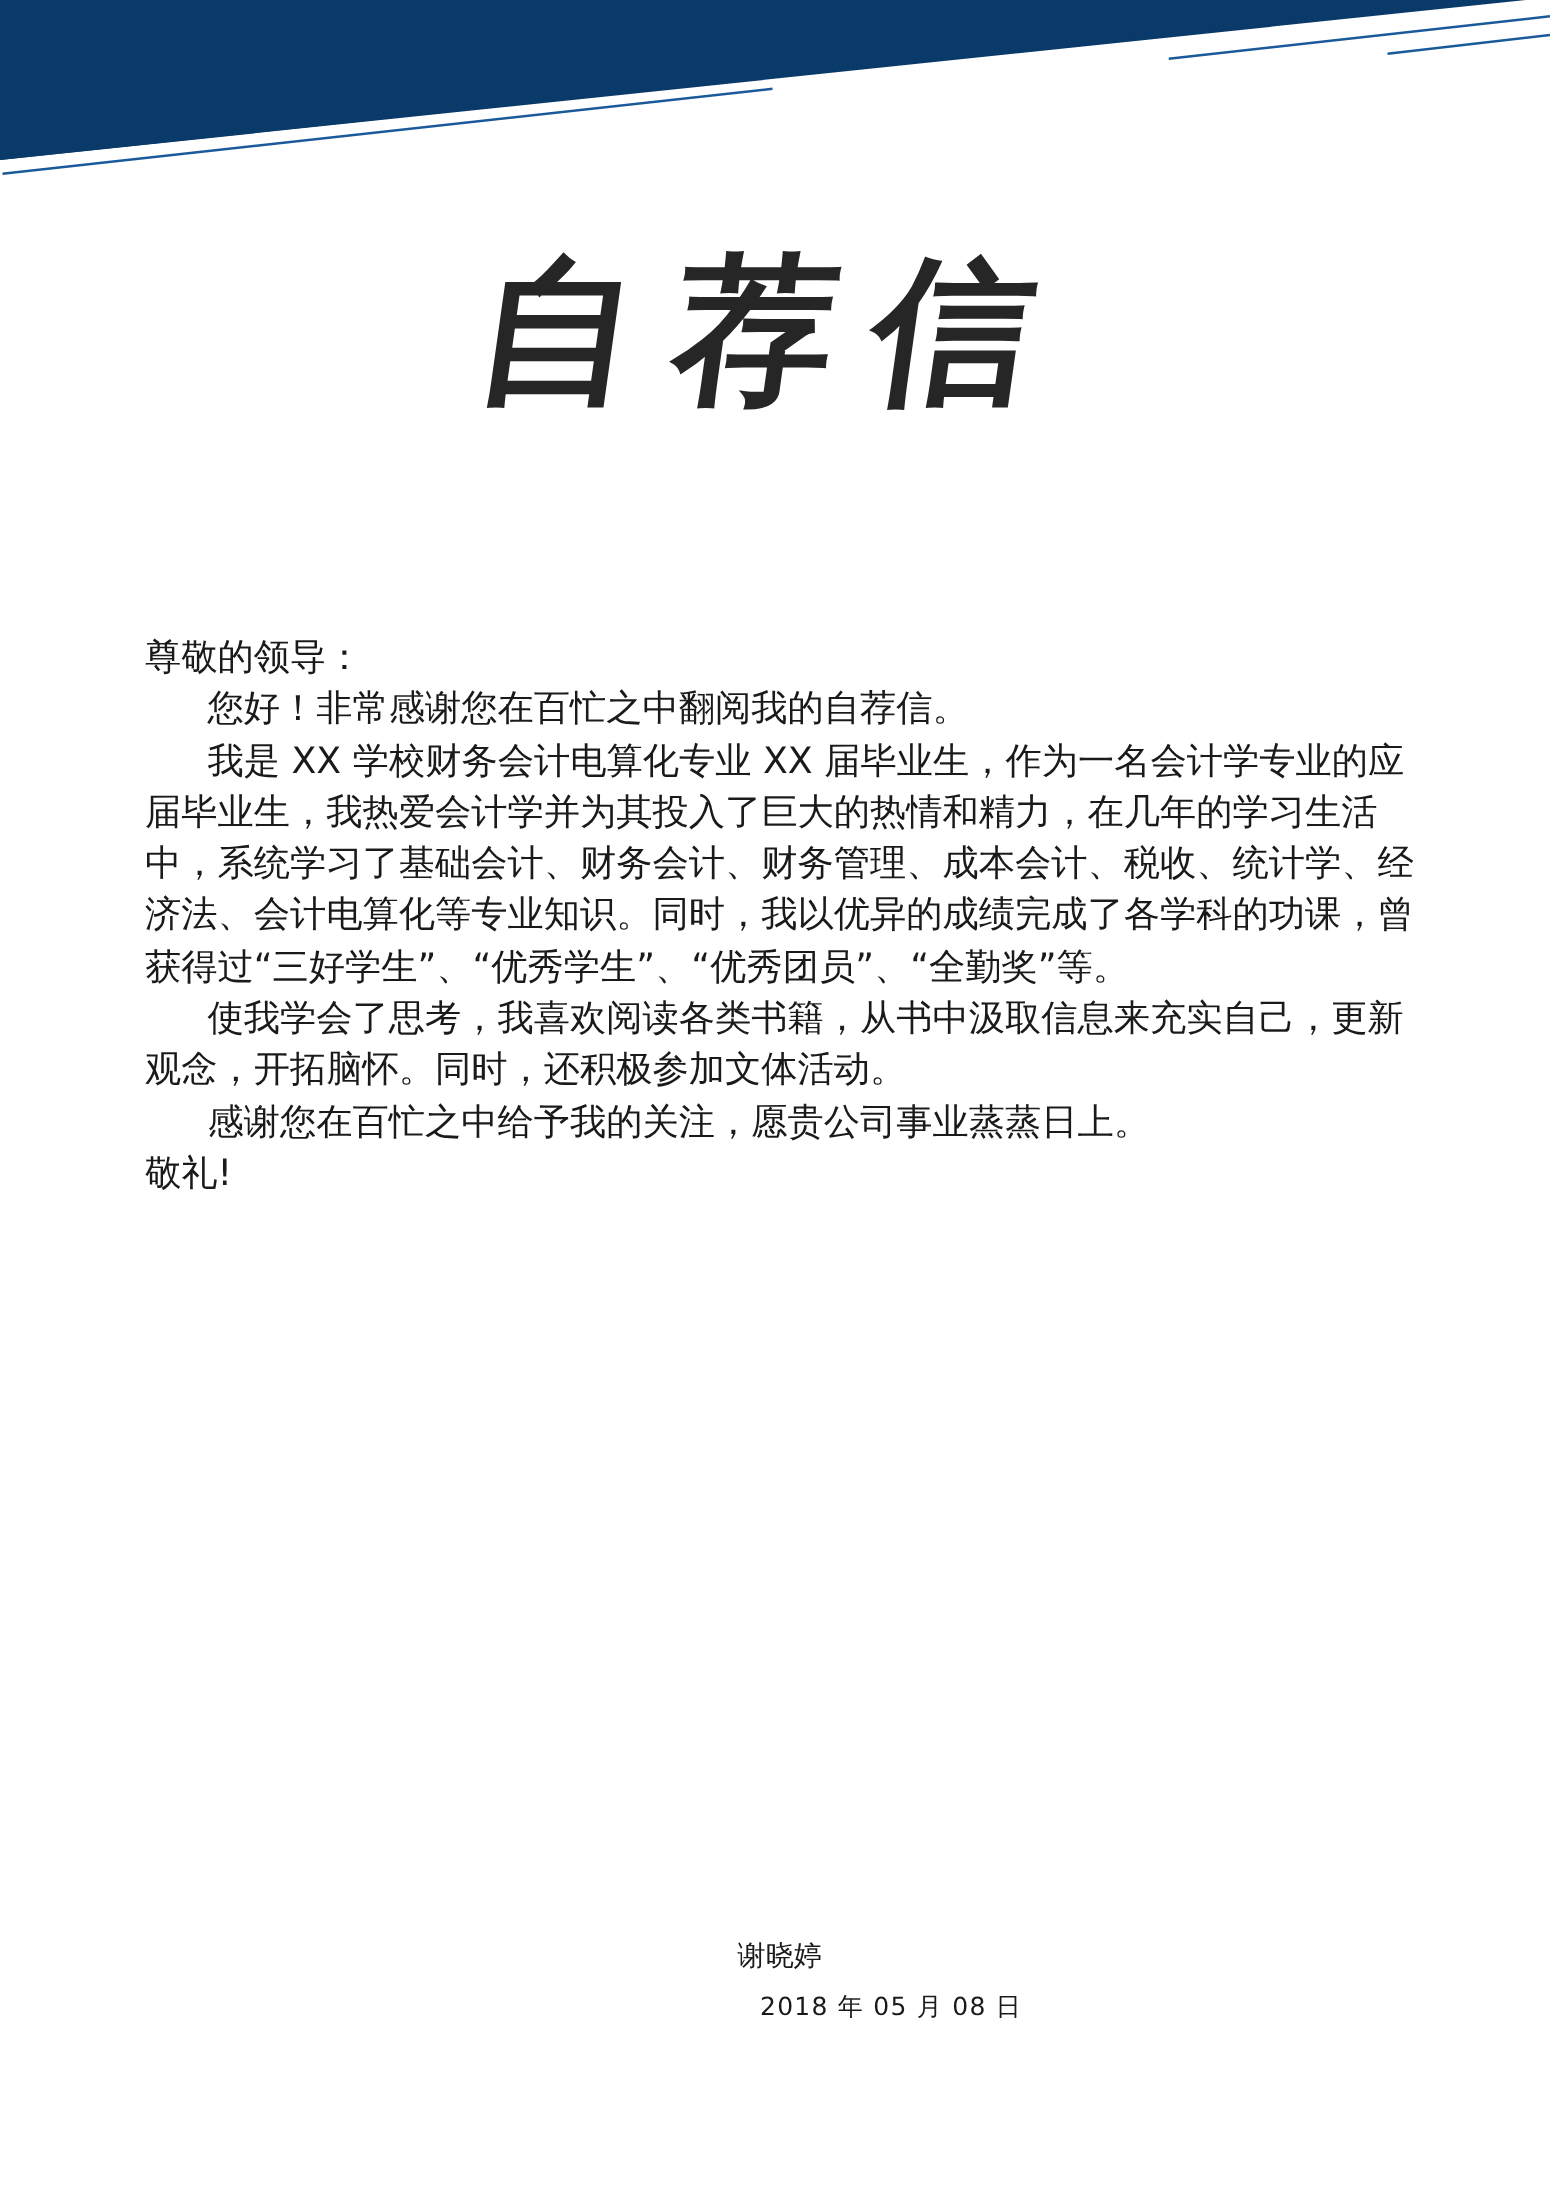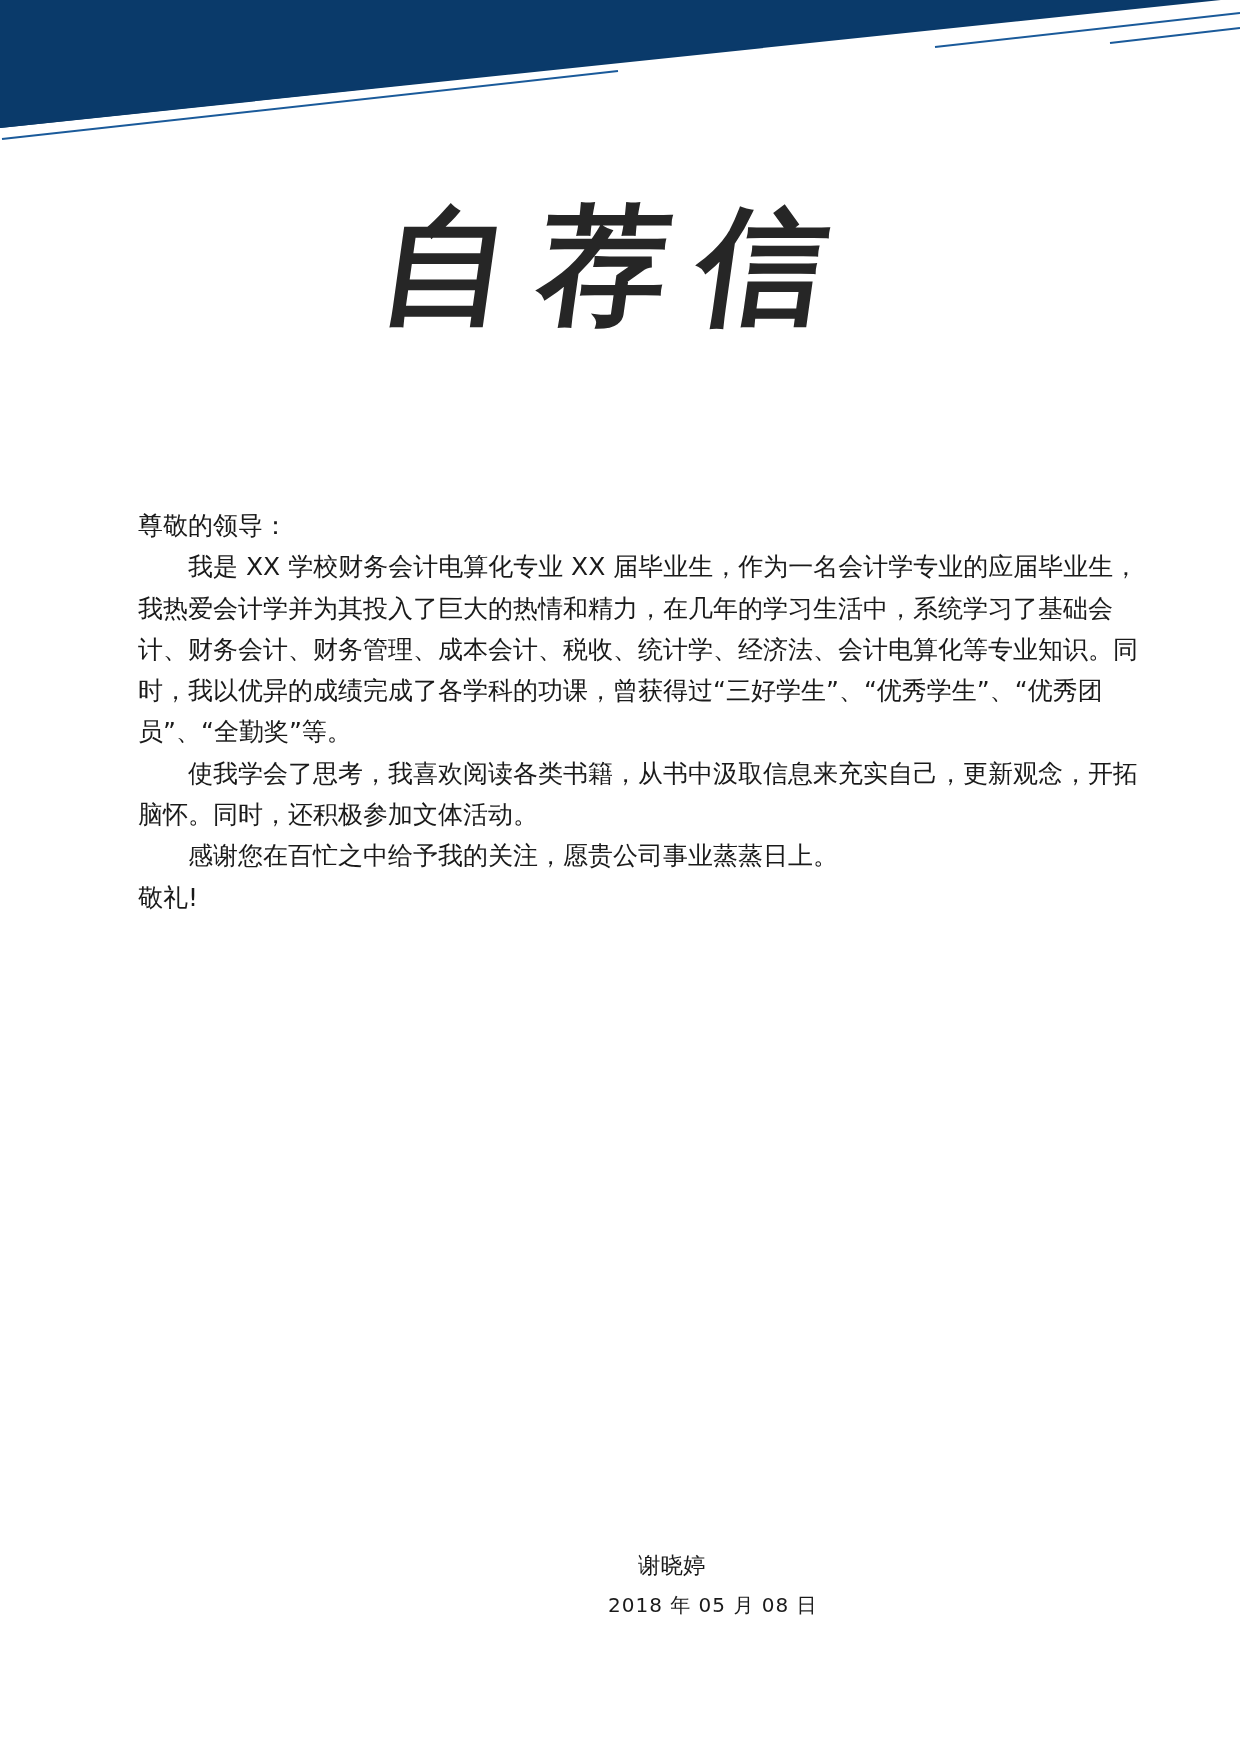--- a/index.html
+++ b/index.html
@@ -31,40 +31,39 @@
       font-family: "DejaVu Serif", "Liberation Serif", serif;
       font-size: 128px;
       font-weight: bold;
       letter-spacing: 30px;
       color: #262626;
       line-height: 140px;
       transform: skewX(-8deg);
     }
     .letter {
       position: absolute;
-      left: 138px;
+      left: 116px;
       top: 505px;
       width: 1020px;
-      font-size: 25px;
+      font-size: 29px;
       line-height: 41.3px;
       color: #1a1a1a;
     }
     .letter p {
       margin: 0;
     }
     .indent {
       text-indent: 50px;
     }
     .signature {
       position: absolute;
       left: 590px;
       top: 1545px;
       font-size: 22.5px;
       line-height: 40px;
-      margin-left: 48px;
     }
     .date {
       position: absolute;
       left: 608px;
       top: 1585px;
       font-size: 20px;
       line-height: 40px;
       letter-spacing: 1px;
     }
   </style>
@@ -76,20 +75,21 @@
   <polygon points="0,0 1200,0 0,128" fill="#0a3a6a"></polygon>
   <line x1="2" y1="139" x2="618" y2="71" stroke="#1a5a9a" stroke-width="2"></line>
   <line x1="935" y1="47" x2="1240" y2="13" stroke="#1a5a9a" stroke-width="2"></line>
   <line x1="1110" y1="43" x2="1240" y2="28" stroke="#1a5a9a" stroke-width="2"></line>
 </svg>
 
 <div class="title">自荐信</div>
 
 <div class="letter">
   <p>尊敬的领导：</p>
+  <p class="indent">您好！非常感谢您在百忙之中翻阅我的自荐信。</p>
   <p class="indent">我是 XX 学校财务会计电算化专业 XX 届毕业生，作为一名会计学专业的应届毕业生，我热爱会计学并为其投入了巨大的热情和精力，在几年的学习生活中，系统学习了基础会计、财务会计、财务管理、成本会计、税收、统计学、经济法、会计电算化等专业知识。同时，我以优异的成绩完成了各学科的功课，曾获得过“三好学生”、“优秀学生”、“优秀团员”、“全勤奖”等。</p>
   <p class="indent">使我学会了思考，我喜欢阅读各类书籍，从书中汲取信息来充实自己，更新观念，开拓脑怀。同时，还积极参加文体活动。</p>
   <p class="indent">感谢您在百忙之中给予我的关注，愿贵公司事业蒸蒸日上。</p>
   <p>敬礼!</p>
 </div>
 
 <div class="signature">谢晓婷</div>
 <div class="date">2018 年 05 月 08 日</div>
 
 </body></html>

